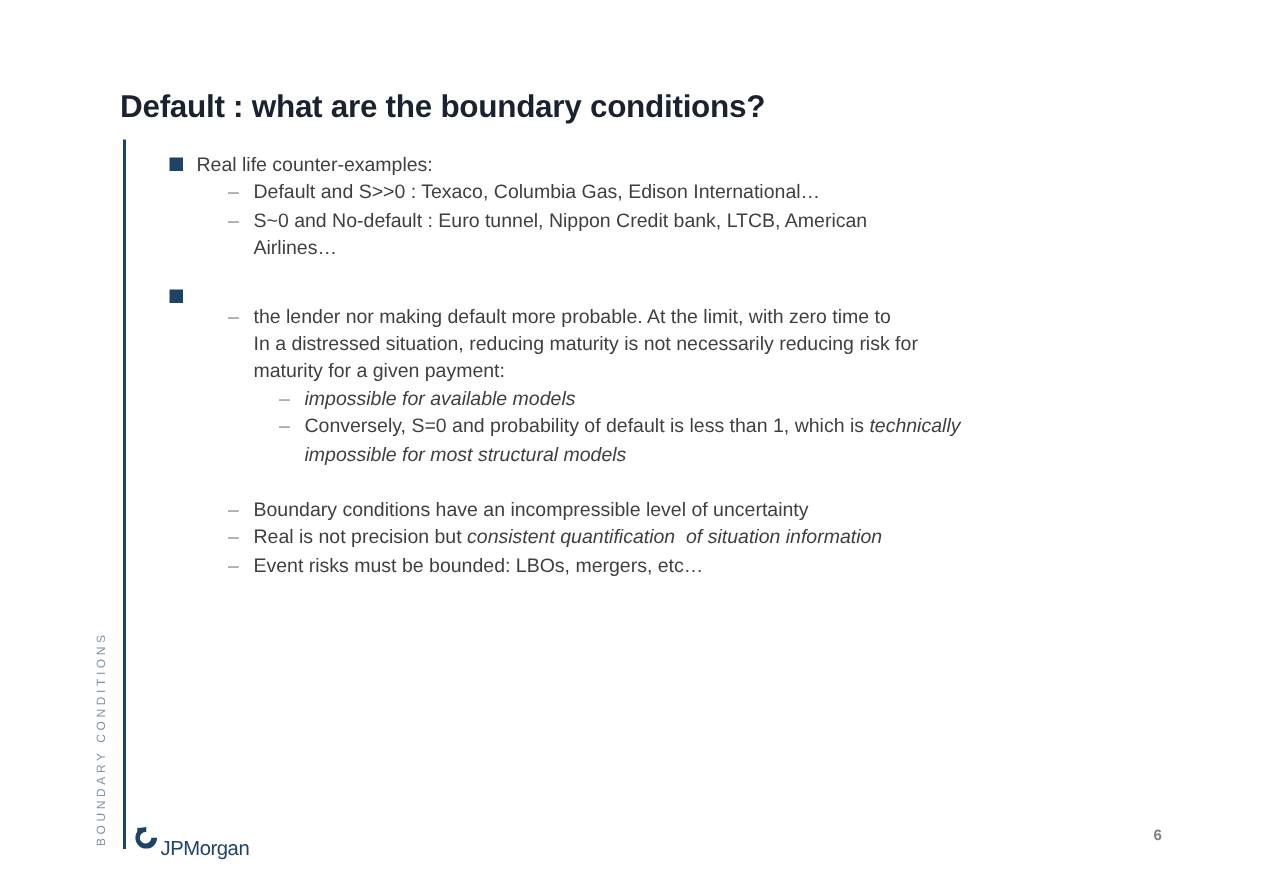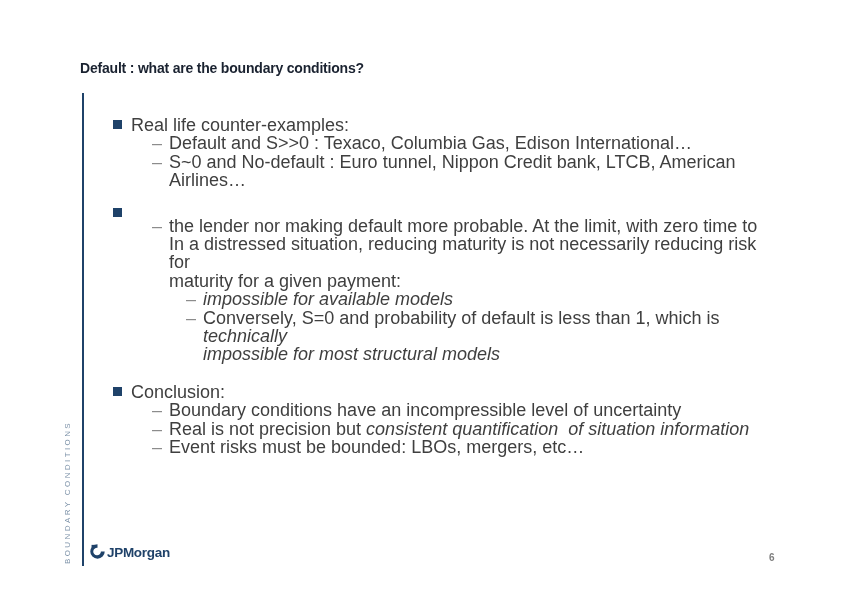--- a/index.html
+++ b/index.html
@@ -12,41 +12,41 @@
     width: 841px;
     height: 595px;
     background: #ffffff;
     font-family: "Liberation Sans", sans-serif;
     overflow: hidden;
   }
   .title {
     position: absolute;
     left: 80px;
     top: 60px;
-    font-size: 14px;
+    font-size: 21px;
     font-weight: bold;
     color: var(--title-text, #1A2230);
     letter-spacing: -0.2px;
     white-space: pre;
   }
   .vline {
     position: absolute;
     left: 82px;
     top: 93px;
     width: 2px;
     height: 473px;
     background: var(--accent-navy, #1F4269);
   }
   .content {
     position: absolute;
     left: 113px;
-    top: 116px;
+    top: 101px;
     width: 648px;
     color: var(--body-text, #3F3F3F);
-    font-size: 18px;
+    font-size: 13px;
     line-height: 18.4px;
   }
   .block + .block { margin-top: 19px; }
   .heading-row { display: flex; align-items: center; }
   .sq {
     width: 9px; height: 9px;
     background: var(--accent-navy, #1F4269);
     margin-right: 9px;
     margin-top: -1px;
     flex: none;
@@ -76,24 +76,24 @@
   .logo {
     position: absolute;
     left: 89px;
     top: 543px;
     display: flex;
     align-items: center;
   }
   .logo-icon { width: 17px; height: 17px; margin-right: 1px; }
   .logo-text {
     font-size: 13.5px;
-    font-weight: bold;
+    font-weight: normal;
     color: var(--accent-navy, #1F4269);
     letter-spacing: -0.3px;
-    margin-top: 2px;
+    margin-top: 15px;
   }
   .page-number {
     position: absolute;
     left: 769px;
     top: 552px;
     font-size: 10px;
     font-weight: bold;
     color: var(--page-number-grey, #7F7F7F);
   }
 </style>
@@ -146,24 +146,20 @@
         </div>
         <div class="item lvl3">
           <span class="dash">–</span>
           <div class="lines">
             <div class="line"><span class="run">Conversely, S=0 and probability of default is less than 1, which is </span><span class="run italic">technically</span></div>
             <div class="line"><span class="run italic">impossible for most structural models</span></div>
           </div>
         </div>
       </div>
       <div class="block">
-        <div class="heading-row">
-          <span class="sq"></span>
-          <span class="heading-text">Conclusion:</span>
-        </div>
         <div class="item lvl2">
           <span class="dash">–</span>
           <div class="lines">
             <div class="line"><span class="run">Boundary conditions have an incompressible level of uncertainty</span></div>
           </div>
         </div>
         <div class="item lvl2">
           <span class="dash">–</span>
           <div class="lines">
             <div class="line"><span class="run">Real is not precision but </span><span class="run italic">consistent quantification  of situation information</span></div>

